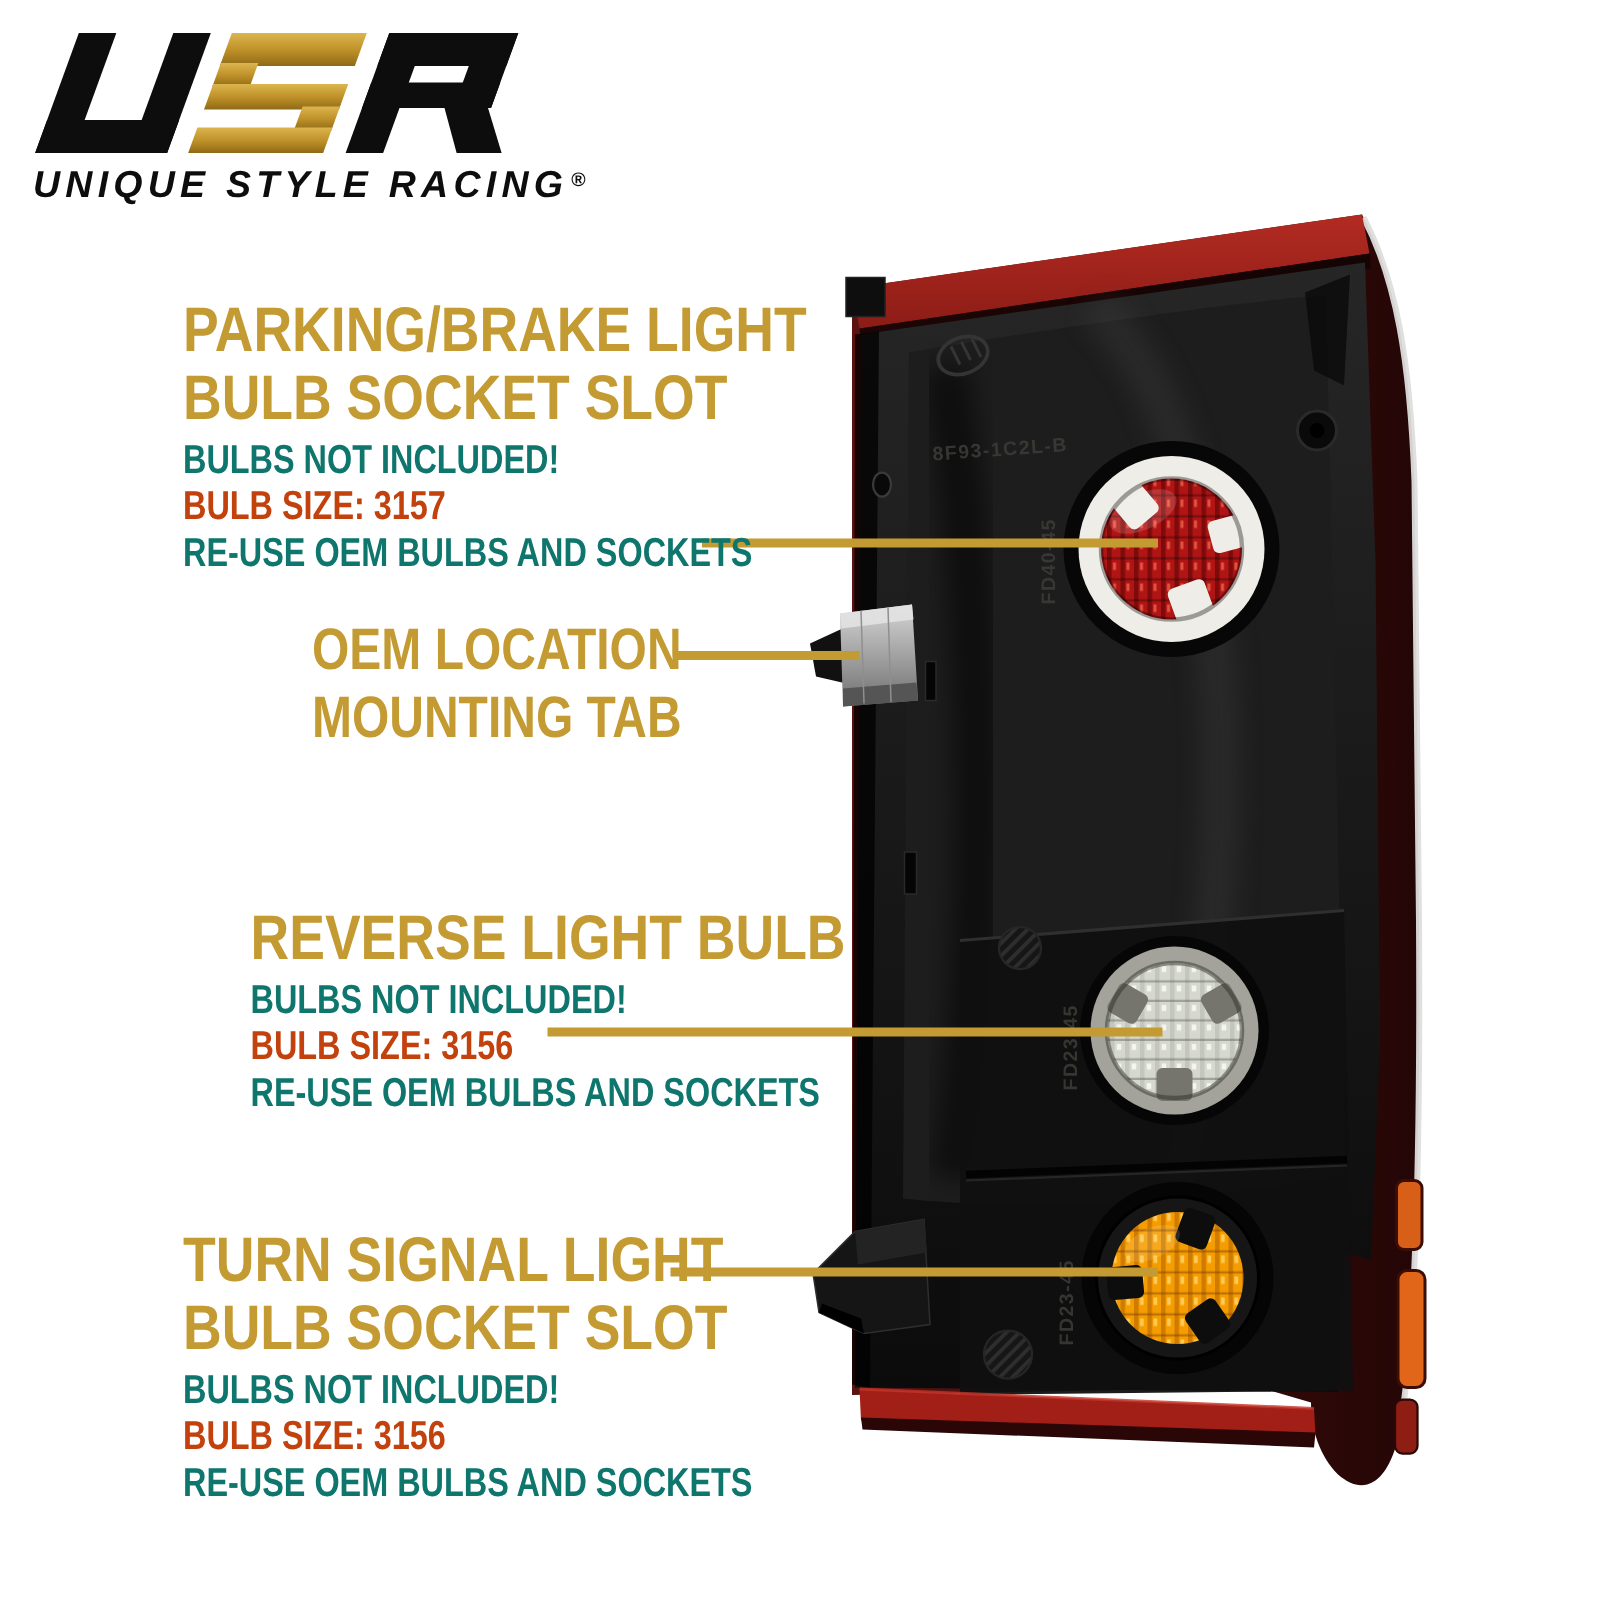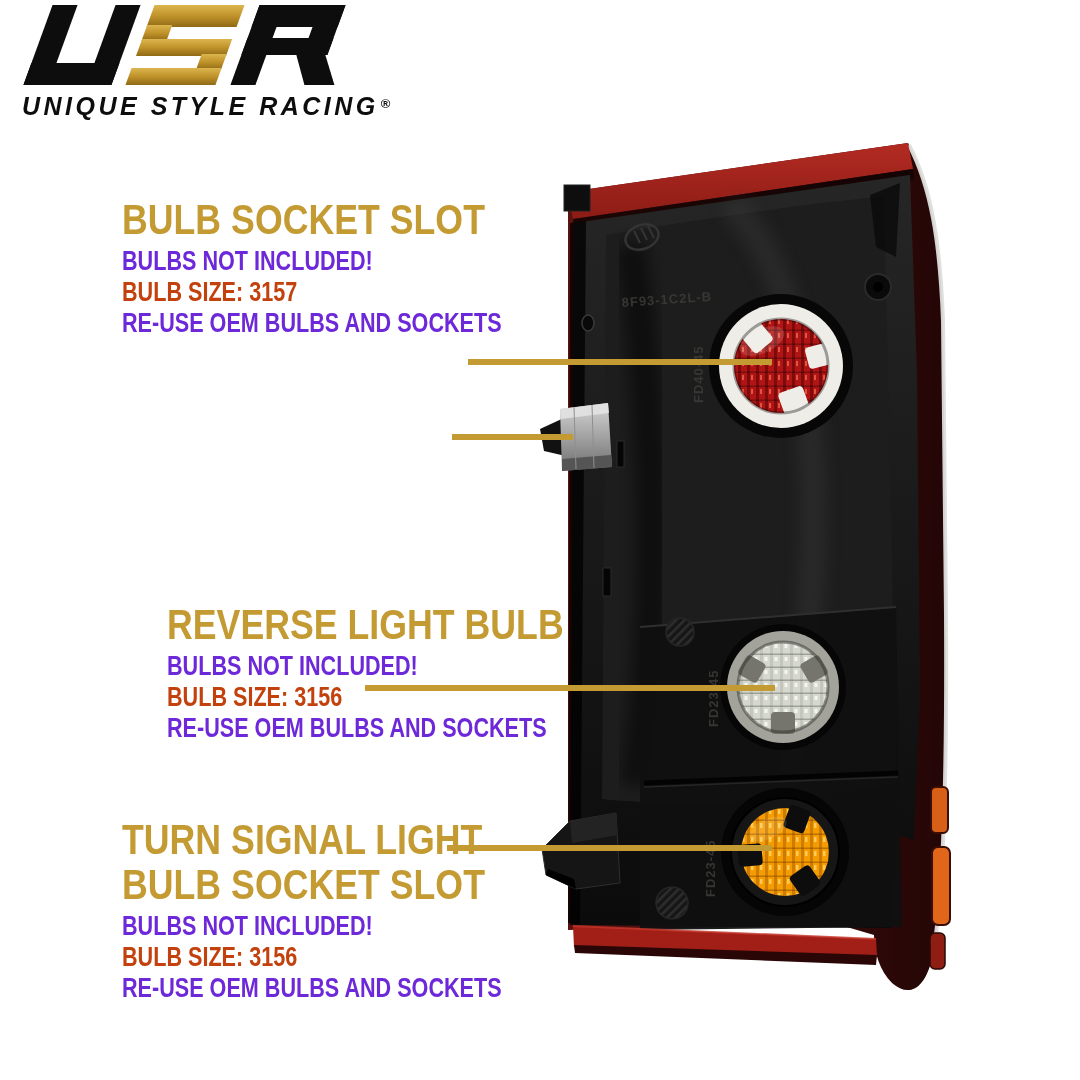--- a/index.html
+++ b/index.html
@@ -1,33 +1,33 @@
 <!DOCTYPE html>
 <html><head>
 <meta charset="utf-8">
 <style>
   html,body{margin:0;padding:0;background:#ffffff;}
   .canvas{
     position:relative;width:1080px;height:1080px;background:#ffffff;overflow:hidden;
     font-family:"Liberation Sans",sans-serif;
   }
   
-  .logo{position:absolute;left:22px;top:1px;width:360px;}
+  .logo{position:absolute;left:22px;top:18px;width:360px;}
   .logo svg{display:block;}
   .wordmark{
     margin-top:3px;font-size:25px;font-weight:bold;font-style:italic;
     letter-spacing:3.5px;color:#0d0d0d;white-space:nowrap;
   }
   .regmark{font-size:13px;vertical-align:7px;letter-spacing:0;margin-left:2px;font-style:normal;}
   
   .ann{position:absolute;z-index:4;}
   .h{height:45px;font-size:42px;font-weight:bold;color:#C49B33;white-space:nowrap;line-height:45px;}
   .h2{height:45px;font-size:39px;font-weight:bold;color:#C49B33;white-space:nowrap;line-height:45px;}
   .n{height:31px;font-size:27px;font-weight:bold;white-space:nowrap;line-height:31px;}
-  .red{color:#6d28d9;text-decoration:underline;}
+  .red{color:#0f766e;text-decoration:underline;}
   .gold{color:#c2410c;}
   .notes{margin-top:4px;}
   .cnd{display:inline-block;transform:scaleX(.85);transform-origin:0 50%;white-space:nowrap;}
   .cndn{display:inline-block;transform:scaleX(.8);transform-origin:0 50%;white-space:nowrap;}
   .cndc{display:inline-block;transform:scaleX(.82);transform-origin:50% 50%;white-space:nowrap;}
   #ann-parking{left:122px;top:197px;}
   #ann-oem{left:150px;top:411px;width:362px;text-align:center;}
   #ann-reverse{left:122px;top:602px;margin-left:45px;}
   #ann-turn{left:122px;top:817px;}
   
@@ -73,28 +73,33 @@
           <rect x="268" y="4" width="25" height="50"></rect>
           <rect x="207" y="37" width="86" height="17"></rect>
           <polygon points="262,54 291,54 311,84 281,84"></polygon>
         </g>
       </g>
     </svg>
     <div class="wordmark"><span>UNIQUE STYLE RACING</span><span class="regmark">®</span></div>
   </div>
 
   <div class="ann" id="ann-parking">
+    <div class="h"><span class="cnd">PARKING/BRAKE LIGHT</span></div>
     <div class="h"><span class="cnd">BULB SOCKET SLOT</span></div>
     <div class="notes">
       <div class="n red"><span class="cndn">BULBS NOT INCLUDED!</span></div>
       <div class="n gold"><span class="cndn">BULB SIZE: 3157</span></div>
       <div class="n red"><span class="cndn">RE-USE OEM BULBS AND SOCKETS</span></div>
     </div>
   </div>
 
+  <div class="ann" id="ann-oem">
+    <div class="h2"><span class="cndc">OEM LOCATION</span></div>
+    <div class="h2"><span class="cndc">MOUNTING TAB</span></div>
+  </div>
 
   <div class="ann" id="ann-reverse">
     <div class="h"><span class="cnd">REVERSE LIGHT BULB</span></div>
     <div class="notes">
       <div class="n red"><span class="cndn">BULBS NOT INCLUDED!</span></div>
       <div class="n gold"><span class="cndn">BULB SIZE: 3156</span></div>
       <div class="n red"><span class="cndn">RE-USE OEM BULBS AND SOCKETS</span></div>
     </div>
   </div>
 

